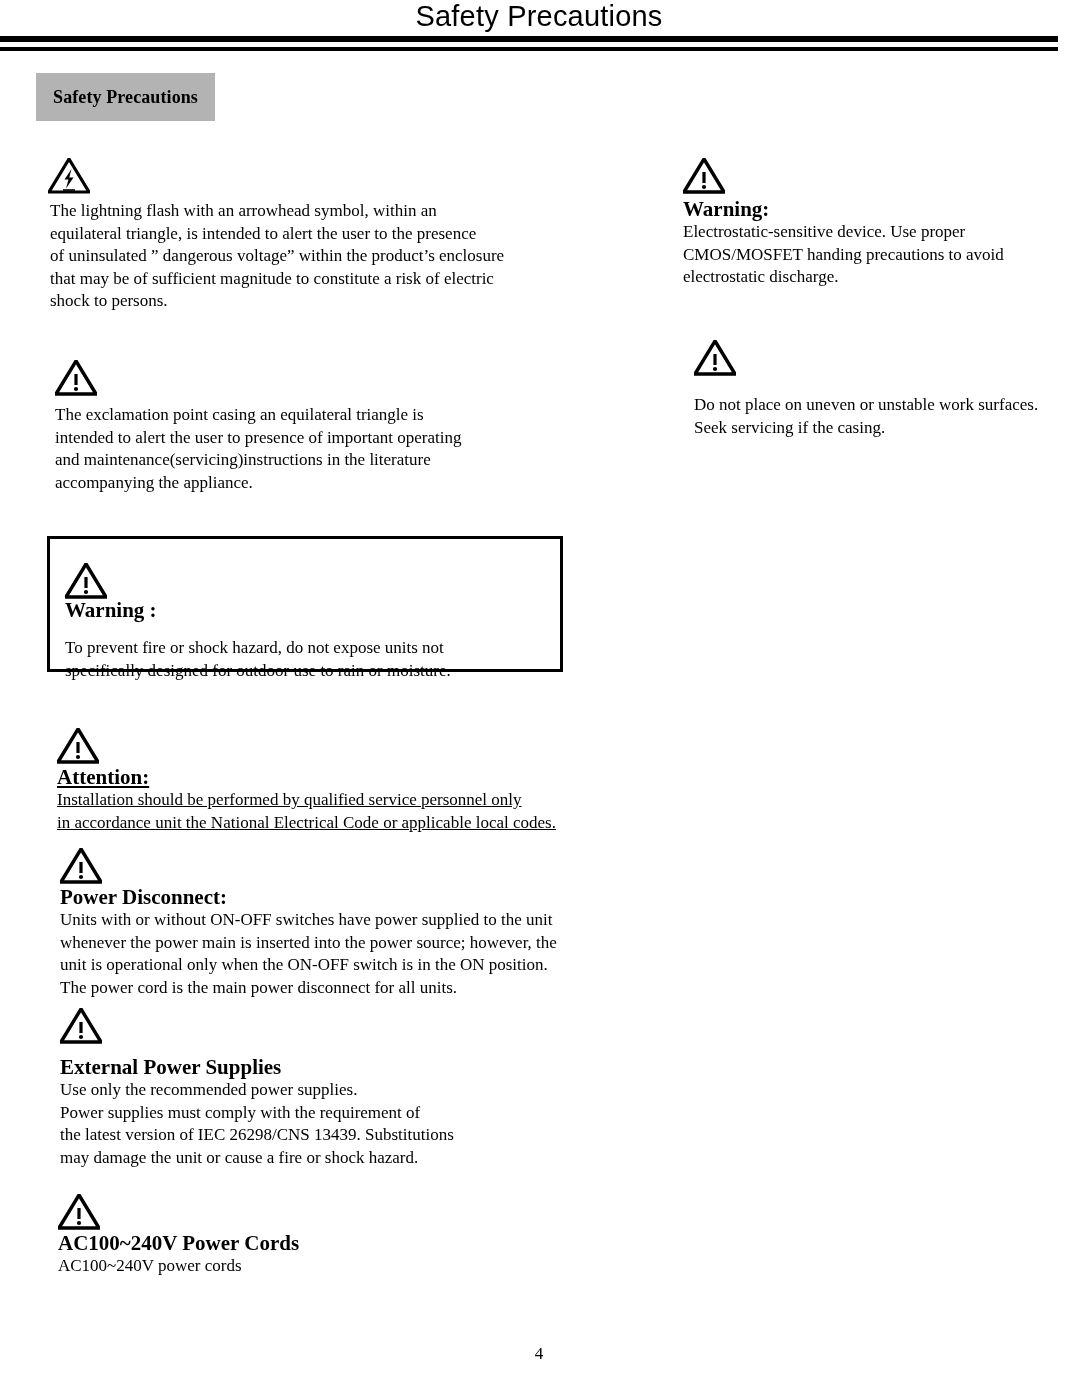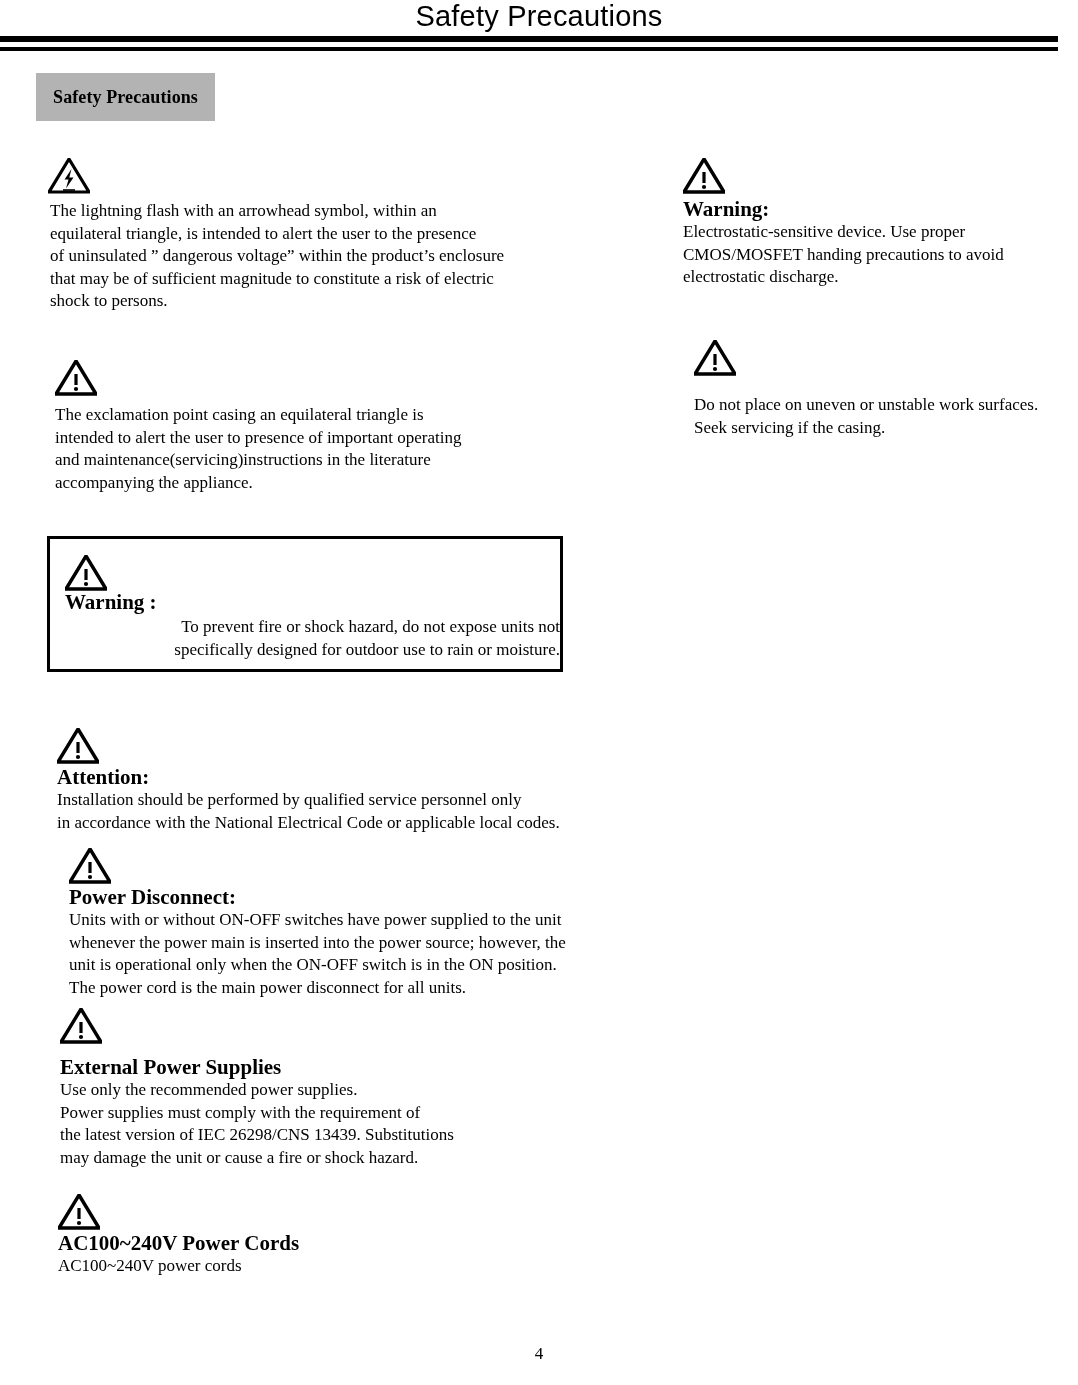--- a/index.html
+++ b/index.html
@@ -103,28 +103,28 @@
 
   #notice-exclamation    { left: 55px;  top: 360px; width: 520px; }
   #notice-exclamation .notice-body { margin-top: 8px; margin-left: 0px; }
 
   #notice-warning-box {
     left: 47px; top: 536px;
     width: 516px; height: 136px;
     border: 3px solid #000;
     box-sizing: border-box;
   }
-  #notice-warning-box .inner { padding: 16px 0 0 15px; }
-  #notice-warning-box .notice-body { margin-top: 2px; text-align: right; }
-
-  #notice-attention      { left: 57px;  top: 728px; width: 580px; }
+  #notice-warning-box .inner { padding: 24px 0 0 15px; }
+  #notice-warning-box .notice-body { margin-top: 15px; }
+
+  #notice-attention      { left: 57px;  top: 728px; width: 580px; text-decoration: underline; }
   #notice-attention .notice-heading { margin-top: 2px; }
   #notice-attention .notice-body { margin-top: 0px; }
 
-  #notice-power-disconnect { left: 60px; top: 848px; width: 580px; margin-left: 9px; }
+  #notice-power-disconnect { left: 60px; top: 848px; width: 580px; }
   #notice-power-disconnect .notice-heading { margin-top: 2px; }
 
   #notice-external-power { left: 60px; top: 1008px; width: 580px; }
   #notice-external-power .notice-heading { margin-top: 12px; }
 
   #notice-ac-cords       { left: 58px;  top: 1194px; width: 580px; }
   #notice-ac-cords .notice-heading { margin-top: 2px; }
 
   
   #notice-esd            { left: 683px; top: 158px; width: 380px; }
@@ -210,21 +210,21 @@
 <div class="notice" id="notice-attention">
   <span>
     <svg class="icon-tri" viewBox="0 0 42 36" xmlns="http://www.w3.org/2000/svg">
       <path d="M21 1 L41 34 L1 34 Z" fill="none" stroke="#000" stroke-width="3.4" stroke-linejoin="miter"></path>
       <rect x="19.4" y="14" width="3.2" height="11" fill="#000"></rect>
       <circle cx="21" cy="29" r="2.1" fill="#000"></circle>
     </svg>
   </span>
   <div class="notice-heading">Attention:</div>
   <div class="notice-body">Installation should be performed by qualified service personnel only
-in accordance with the National Electrical Code or applicable local codes.</div>
+in accordance unit the National Electrical Code or applicable local codes.</div>
 </div>
 
 <div class="notice" id="notice-power-disconnect">
   <span>
     <svg class="icon-tri" viewBox="0 0 42 36" xmlns="http://www.w3.org/2000/svg">
       <path d="M21 1 L41 34 L1 34 Z" fill="none" stroke="#000" stroke-width="3.4" stroke-linejoin="miter"></path>
       <rect x="19.4" y="14" width="3.2" height="11" fill="#000"></rect>
       <circle cx="21" cy="29" r="2.1" fill="#000"></circle>
     </svg>
   </span>

